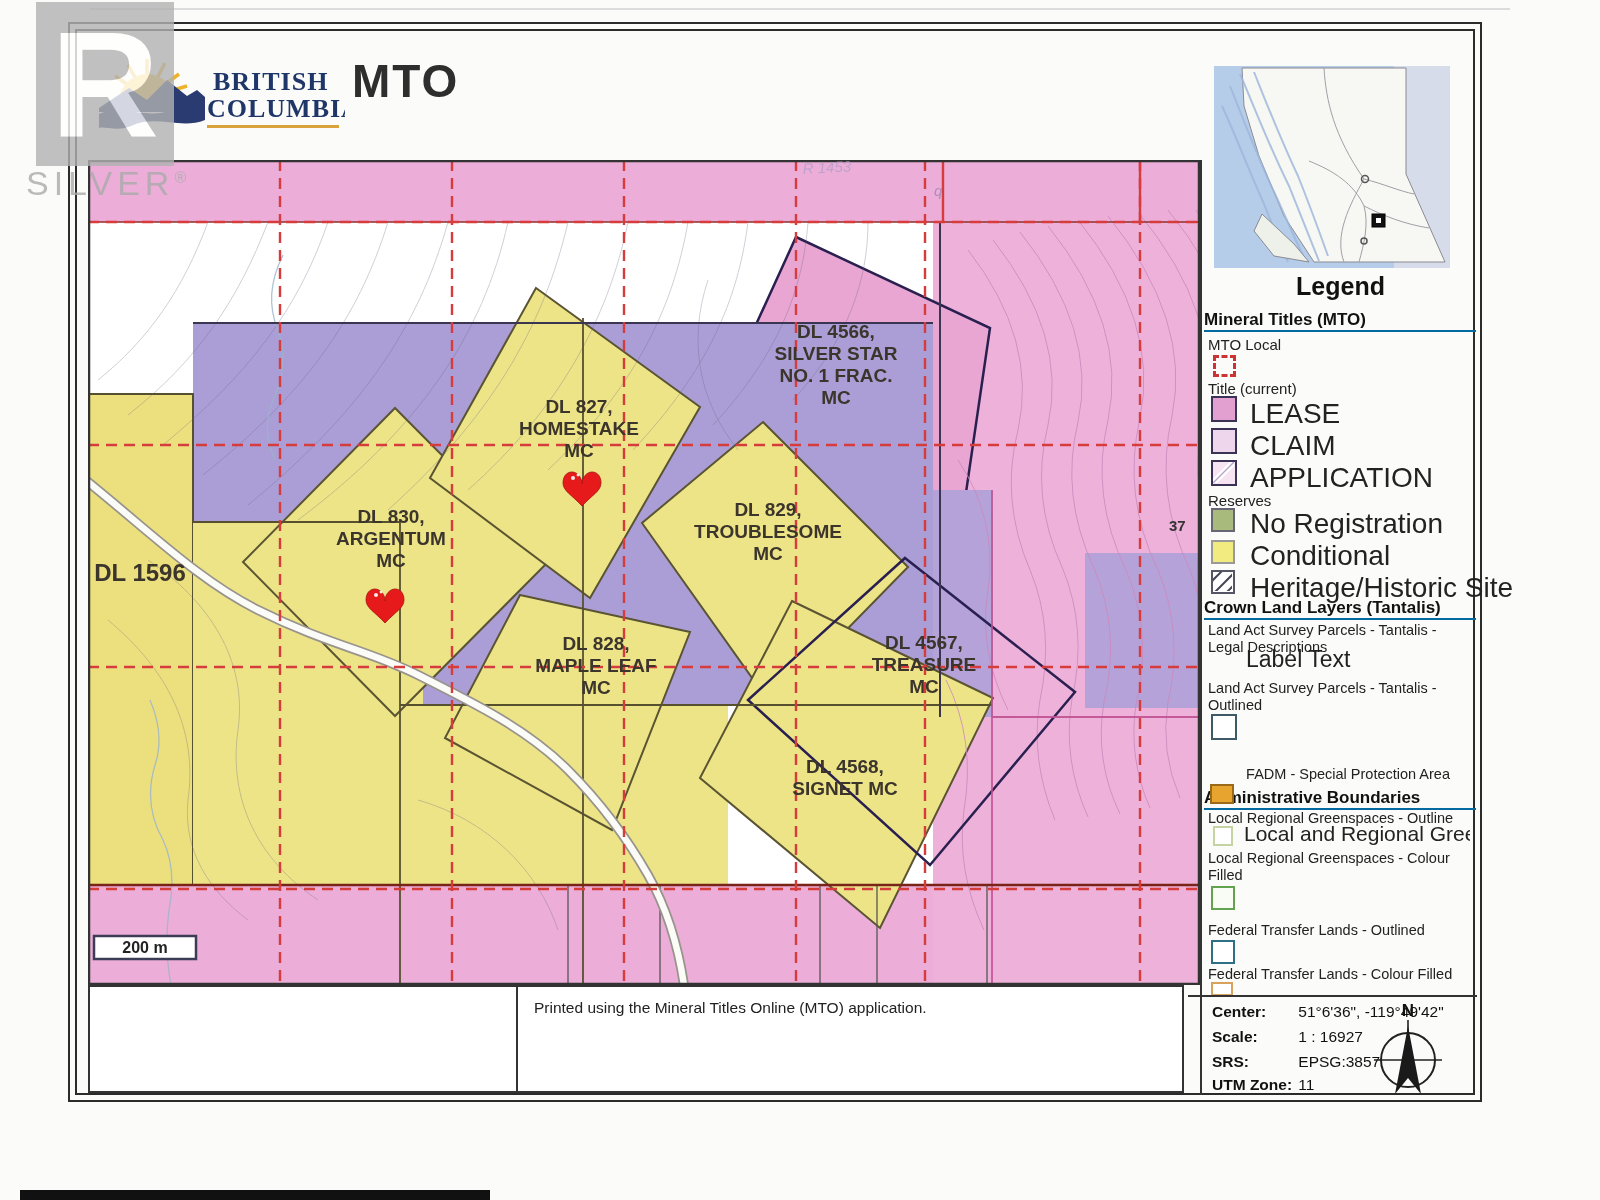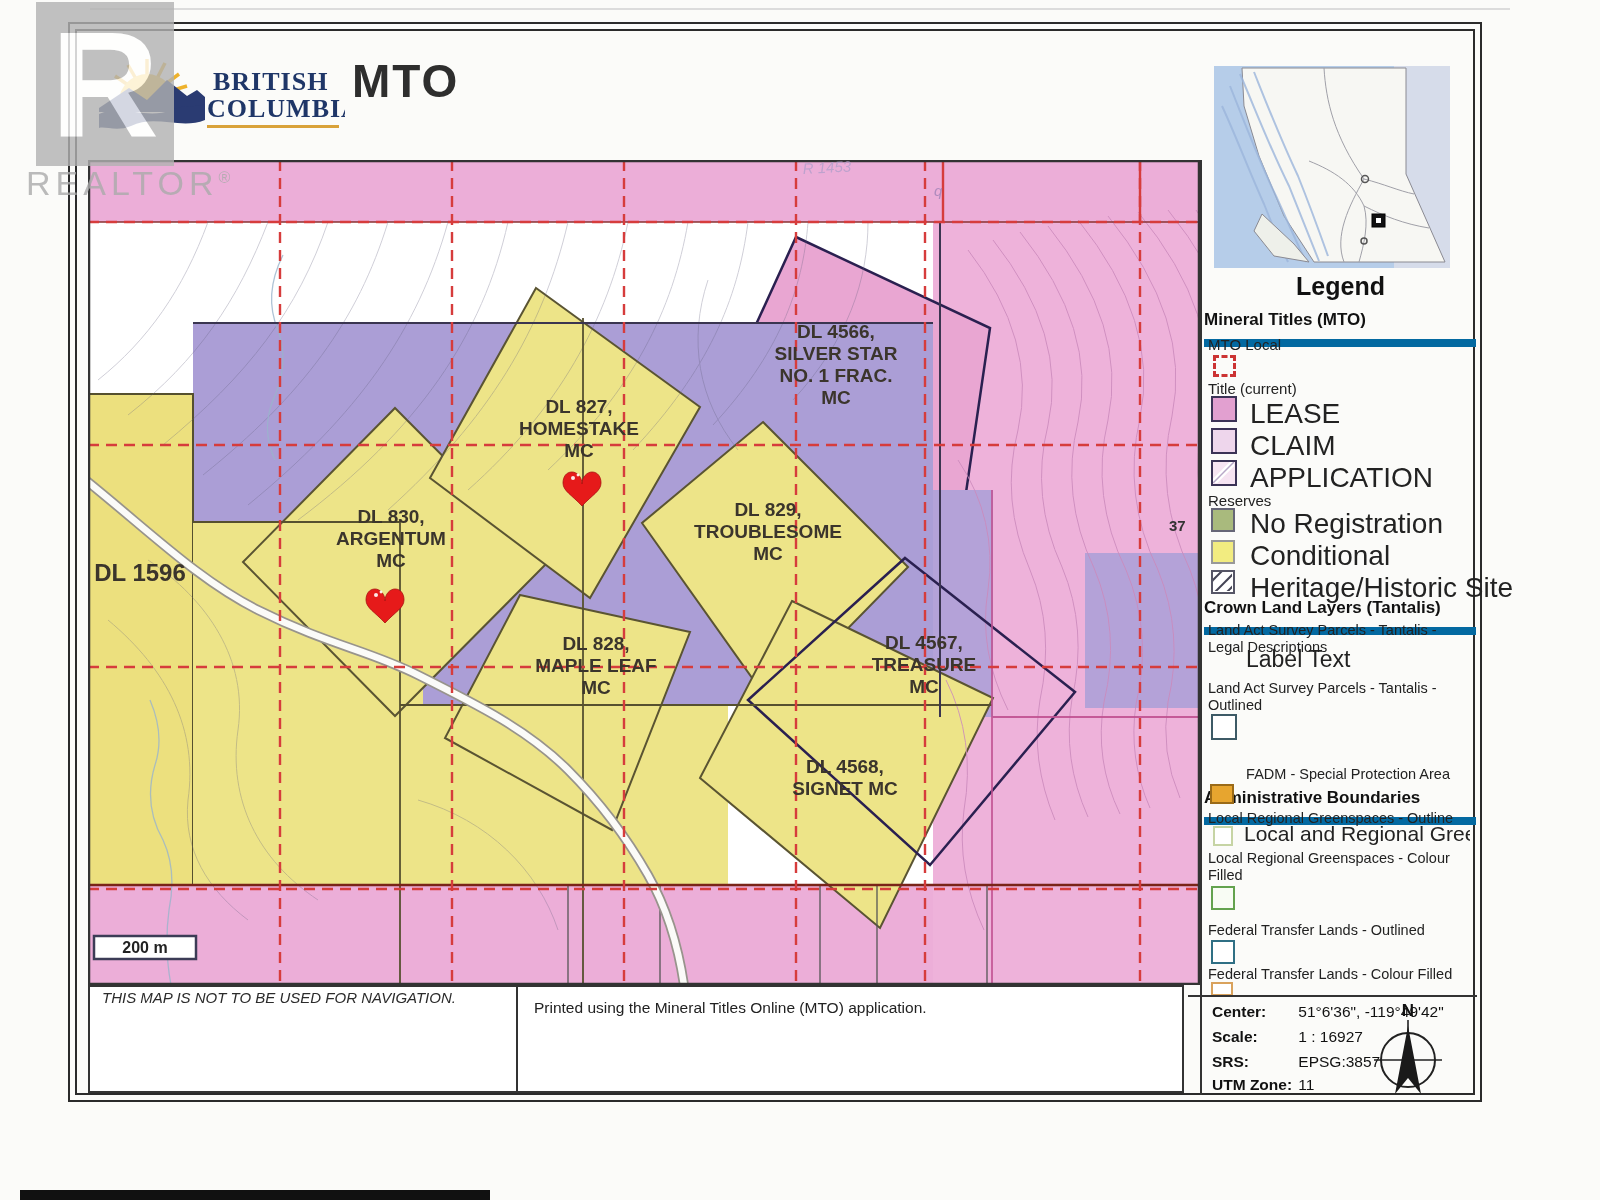--- a/index.html
+++ b/index.html
@@ -14,21 +14,21 @@
   
   .wm{z-index:50;opacity:.8;}
   .wm-block{left:36px;top:2px;width:138px;height:164px;background:#b2b2b2;display:flex;
             align-items:center;justify-content:center;font-size:150px;font-weight:900;color:#fff;}
   .wm-text{left:26px;top:164px;font-size:34px;color:#ababab;letter-spacing:5px;font-weight:500;}
   .wm-text sup{font-size:16px;}
   
   .divider{left:1200px;top:160px;width:2px;height:935px;background:#333;}
   .legend-title{left:1204px;top:272px;width:273px;text-align:center;font-size:25px;font-weight:bold;color:#111;}
   .leg-h{left:1204px;width:272px;font-size:17px;font-weight:bold;color:#111;
-         border-bottom:8px solid #0369a1;padding-bottom:9px;}
+         border-bottom:2px solid #0369a1;padding-bottom:0;}
   .leg-s{font-size:15px;color:#222;}
   .leg-item{font-size:28px;color:#222;}
   .leg-sm{font-size:14.5px;line-height:17px;color:#222;width:262px;}
   .sw{box-sizing:border-box;width:26px;height:26px;border:2.5px solid #3b3356;background:#fff;}
   
   .fbox{box-sizing:border-box;border:2px solid #333;background:#fff;}
   .disc{font-style:italic;font-size:15px;line-height:21.5px;color:#2b2b2b;}
   .inforow{font-size:15.5px;color:#111;}
   .inforow b{display:inline-block;width:82px;}
   .artifact{background:#111;}
@@ -314,21 +314,20 @@
 <div class="abs sw" style="left:1213px;top:826px;width:20px;height:20px;border-color:#c6d4a4;border-width:2px;"></div>
 <div class="abs" style="left:1244px;top:822px;font-size:21px;color:#222;width:226px;white-space:nowrap;overflow:hidden;">Local and Regional Greenspaces</div>
 <div class="abs leg-sm" style="left:1208px;top:850px;">Local Regional Greenspaces - Colour Filled</div>
 <div class="abs sw" style="left:1211px;top:886px;width:24px;height:24px;border-color:#63a24e;border-width:2.5px;background:#f8fcf4;"></div>
 <div class="abs leg-sm" style="left:1208px;top:922px;">Federal Transfer Lands - Outlined</div>
 <div class="abs sw" style="left:1211px;top:940px;width:24px;height:24px;border-color:#2f6f84;border-width:2.5px;"></div>
 <div class="abs leg-sm" style="left:1208px;top:966px;">Federal Transfer Lands - Colour Filled</div>
 <div class="abs sw" style="left:1211px;top:982px;width:22px;height:14px;border-color:#d9a25c;border-width:2.5px;"></div>
 
 <div class="abs fbox" style="left:88px;top:985px;width:430px;height:108px;">
-  <div class="disc" style="margin:0 10px 0 12px;">THIS MAP IS NOT TO BE USED FOR NAVIGATION.</div>
 </div>
 <div class="abs fbox" style="left:516px;top:985px;width:668px;height:108px;">
   <div style="margin:12px 0 0 16px;font-size:15.5px;color:#222;">Printed using the Mineral Titles Online (MTO) application.</div>
 </div>
 <div class="abs" style="left:1188px;top:995px;width:289px;height:2px;background:#333;"></div>
 
 <div class="abs inforow" style="left:1212px;top:1003px;">
   <b>Center:</b>
   <span>51°6'36", -119°49'42"</span>
 </div>
@@ -350,14 +349,14 @@
   <circle cx="36" cy="62" r="27" fill="none" stroke="#222" stroke-width="2"></circle>
   <line x1="2" y1="62" x2="70" y2="62" stroke="#222" stroke-width="1.6"></line>
   <line x1="36" y1="22" x2="36" y2="34" stroke="#222" stroke-width="1.6"></line>
   <polygon points="36,28 49,96 36,80 23,96" fill="#1a1a1a"></polygon>
 </svg>
 
 <div class="abs wm wm-block">
   <span>R</span>
 </div>
 <div class="abs wm wm-text">
-  <span>REALTOR</span><sup>®</sup>
+  <span>SILVER</span><sup>®</sup>
 </div>
 
 </body></html>

